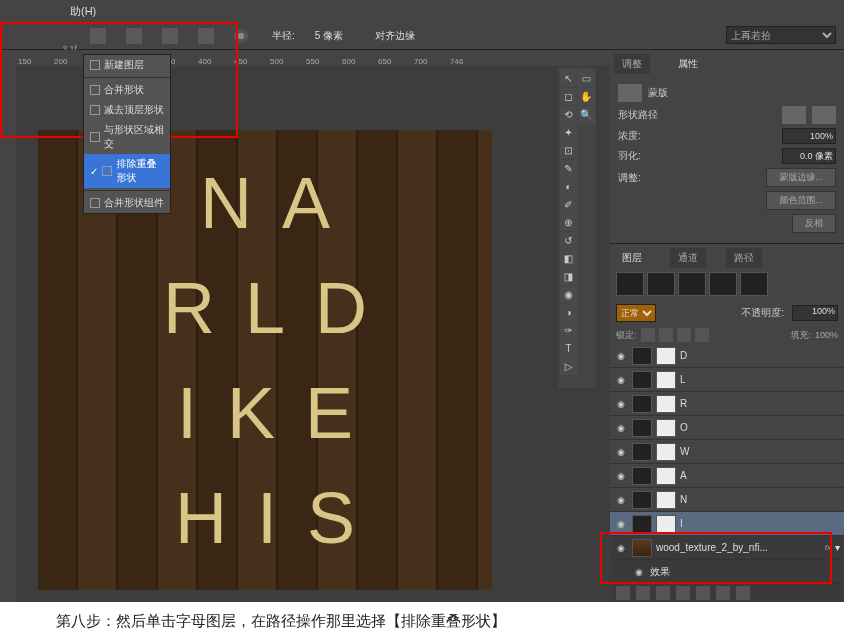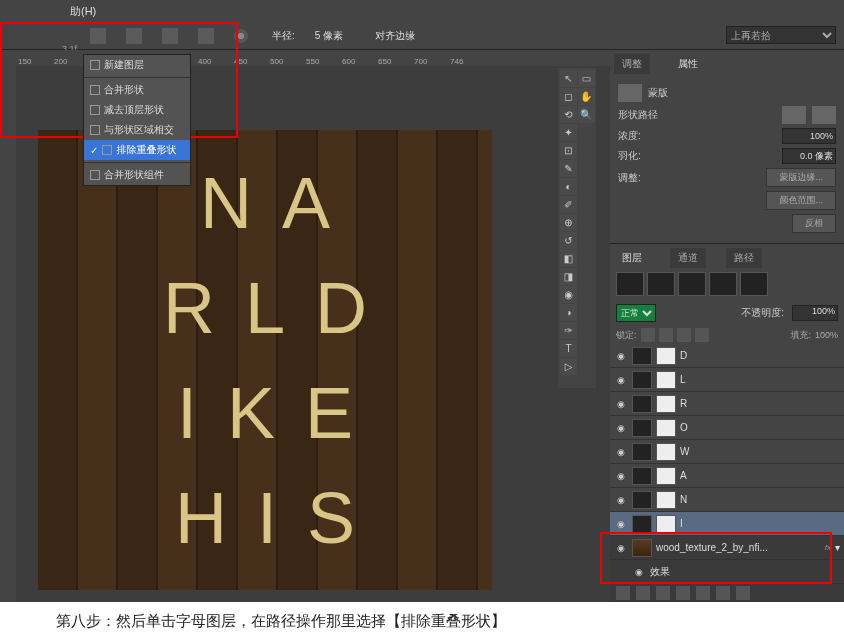--- a/index.html
+++ b/index.html
@@ -6,21 +6,21 @@
 body { background: #fff; width: 844px; height: 640px; overflow: hidden; position: relative; }
 .app { width: 844px; height: 602px; background: #3d3d3d; position: relative; overflow: hidden; }
 .watermark { position: absolute; right: 12px; top: 6px; font-size: 10px; color: #9a9a9a; z-index: 100; }
 .watermark b { color: #ccc; font-weight: normal; margin-right: 6px; }
 .menubar { height: 22px; background: #444; display: flex; align-items: center; padding-left: 70px; font-size: 11px; color: #ddd; }
 .optbar { height: 28px; background: #444; display: flex; align-items: center; padding-left: 90px; gap: 20px; font-size: 10px; color: #ddd; border-bottom: 1px solid #222; position: relative; }
 .optbar .ico { width: 16px; height: 16px; background: #5a5a5a; }
 .optbar .gear { width: 14px; height: 14px; border-radius: 50%; background: radial-gradient(#888 30%, #555 31%); }
 .optbar .lbl { margin-left: 4px; }
 .hl-top { position: absolute; left: 0; top: 22px; width: 238px; height: 116px; border: 2px solid #e00; z-index: 50; pointer-events: none; }
-.dropdown { position: absolute; left: 83px; top: 54px; width: 108px; background: #535353; border: 1px solid #222; z-index: 60; font-size: 10px; }
+.dropdown { position: absolute; left: 83px; top: 54px; width: 88px; background: #535353; border: 1px solid #222; z-index: 60; font-size: 10px; }
 .dropdown .item { padding: 3px 6px; color: #ddd; display: flex; align-items: center; gap: 4px; }
 .dropdown .item.sel { background: #3875d6; color: #fff; }
 .dropdown .item .ic { width: 10px; height: 10px; border: 1px solid #999; flex-shrink: 0; }
 .dropdown .sep { height: 1px; background: #333; margin: 2px 0; }
 .ver { position: absolute; left: 62px; top: 44px; font-size: 9px; color: #999; }
 .ruler-h { position: absolute; left: 0; top: 50px; right: 0; height: 16px; background: #444; display: flex; align-items: flex-end; padding-left: 18px; overflow: hidden; font-size: 8px; color: #aaa; }
 .ruler-h span { width: 36px; flex-shrink: 0; }
 .ruler-v { position: absolute; left: 0; top: 66px; width: 16px; bottom: 0; background: #444; }
 .canvas { position: absolute; left: 38px; top: 130px; width: 454px; height: 460px; background: repeating-linear-gradient(90deg, #3a2614 0, #3a2614 38px, #2d1c0f 38px, #2d1c0f 40px, #46301c 40px, #46301c 78px, #2d1c0f 78px, #2d1c0f 80px); display: flex; flex-direction: column; justify-content: space-around; padding: 20px 30px; }
 .canvas .row { display: flex; justify-content: center; gap: 30px; font-family: Georgia, serif; font-size: 72px; color: #d9c585; font-weight: 300; }
@@ -32,21 +32,21 @@
 .ptabs { display: flex; padding: 4px 4px 0; gap: 20px; font-size: 10px; color: #aaa; }
 .ptab { padding: 3px 8px; background: #3a3a3a; }
 .ptab.act { background: #444; color: #ddd; }
 .pbody { padding: 6px 8px; font-size: 10px; color: #ccc; }
 .prow { display: flex; align-items: center; gap: 6px; margin: 4px 0; }
 .prow .sw { width: 24px; height: 18px; background: #666; }
 .prow input { width: 54px; height: 16px; background: #333; border: 1px solid #222; color: #ddd; font-size: 9px; text-align: right; padding-right: 2px; }
 .btn { padding: 2px 12px; background: #555; border: 1px solid #333; font-size: 9px; color: #aaa; }
 .layers { flex: 1; display: flex; flex-direction: column; }
 .lhead { display: flex; align-items: center; padding: 4px 6px; gap: 8px; font-size: 10px; color: #ccc; }
-.lhead select { background: #15803d; border: 1px solid #222; color: #ddd; font-size: 9px; height: 18px; }
+.lhead select { background: #a16207; border: 1px solid #222; color: #ddd; font-size: 9px; height: 18px; }
 .lhead .pct { width: 46px; height: 16px; background: #333; border: 1px solid #222; color: #ddd; font-size: 9px; text-align: right; padding-right: 2px; }
 .locks { display: flex; align-items: center; padding: 2px 6px; gap: 4px; font-size: 9px; color: #aaa; }
 .locks .li { width: 14px; height: 14px; background: #555; }
 .llist { flex: 1; overflow: hidden; position: relative; }
 .layer { display: flex; align-items: center; height: 24px; padding: 0 4px; gap: 4px; font-size: 10px; color: #ddd; border-bottom: 1px solid #333; }
 .layer.sel { background: #5a6a80; }
 .layer.bg { background: #3a3a3a; }
 .eye { width: 14px; height: 14px; display: flex; align-items: center; justify-content: center; color: #ccc; font-size: 9px; }
 .thumb { width: 20px; height: 18px; background: #222; border: 1px solid #555; }
 .thumb.wood { background: linear-gradient(#5a3a1f,#3a2410); }

